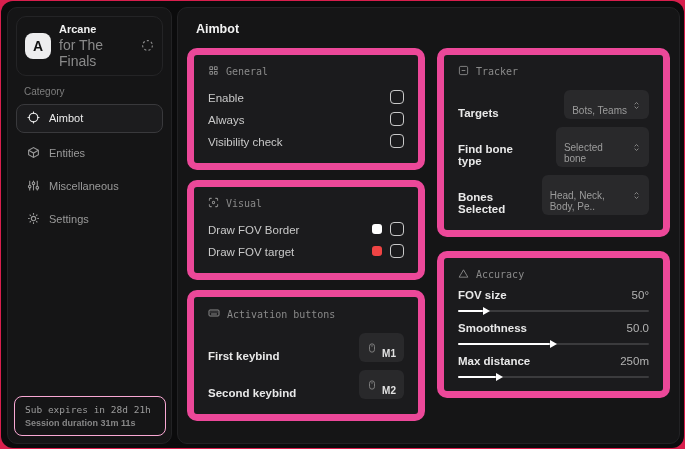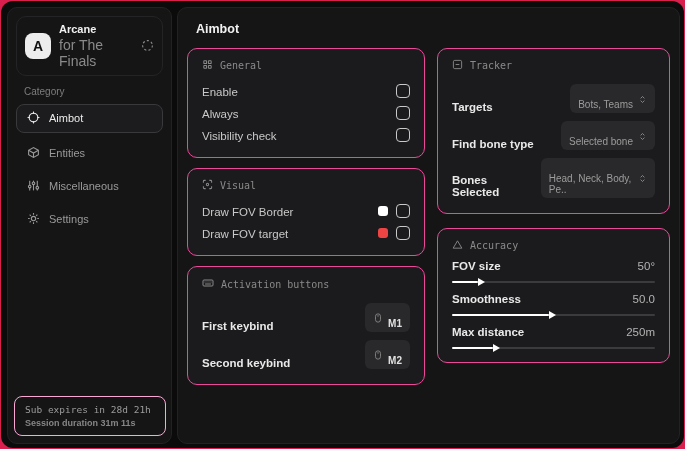--- a/index.html
+++ b/index.html
@@ -33,21 +33,21 @@
              border-radius:8px; padding:7px 10px; }
   .sub-line1 { font-family:"DejaVu Sans Mono","Liberation Mono",monospace; font-size:9.5px; color:#9c9c9c; margin-bottom:3px; }
   .sub-line2 { font-size:9px; font-weight:bold; color:#868686; }
 
   
   .page-title { padding:14px 18px 12px; font-size:12.5px; font-weight:bold; color:#f2f2f2; }
   .cols { display:flex; gap:12px; padding:0 9px; align-items:flex-start; }
   .col-l { width:239px; display:flex; flex-direction:column; gap:10px; }
   .col-r { width:234px; display:flex; flex-direction:column; gap:14px; }
 
-  .card { background:#1b1b1d; border:1px solid #ec4899; border-radius:10px; padding:10px 14px 11px; }
+  .card { background:#1b1b1d; border:7px solid #ec4899; border-radius:10px; padding:10px 14px 11px; }
   .card-head { display:flex; align-items:center; gap:7px; color:#8a8a8a;
                font-family:"DejaVu Sans Mono","Liberation Mono",monospace; font-size:10px; margin-bottom:8px; }
   .row { display:flex; align-items:flex-end; justify-content:space-between; padding:4px 0; min-height:22px;gap:17px; }
   .row-label { font-size:11.5px; color:#c9c9c9; }
   .row-label.bright { color:#e9e9e9; font-weight:bold; font-size:11.5px; }
   .right-group { display:flex; align-items:center; gap:8px; }
 
   .checkbox { width:14px; height:14px; border:1.5px solid #c9c9c9; border-radius:4px; cursor:pointer; }
   .swatch { width:10px; height:10px; border-radius:3px; }
 

